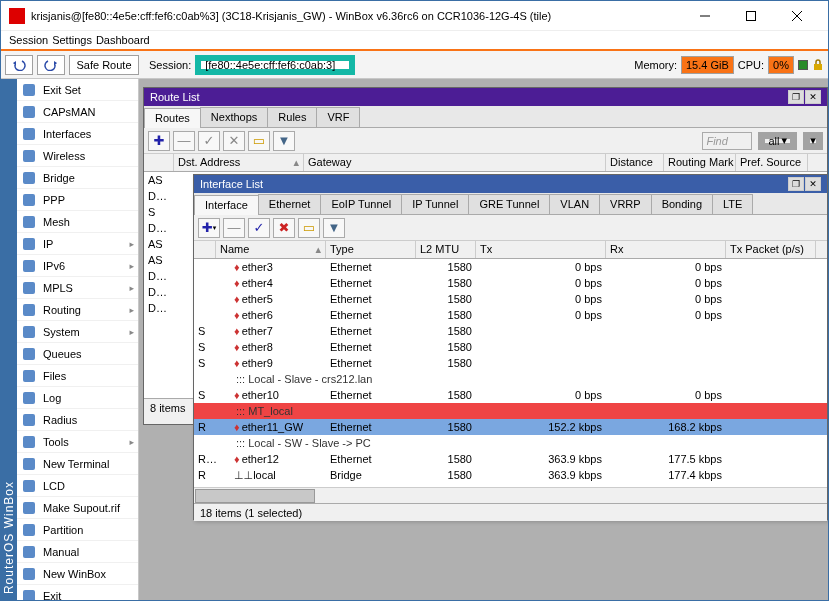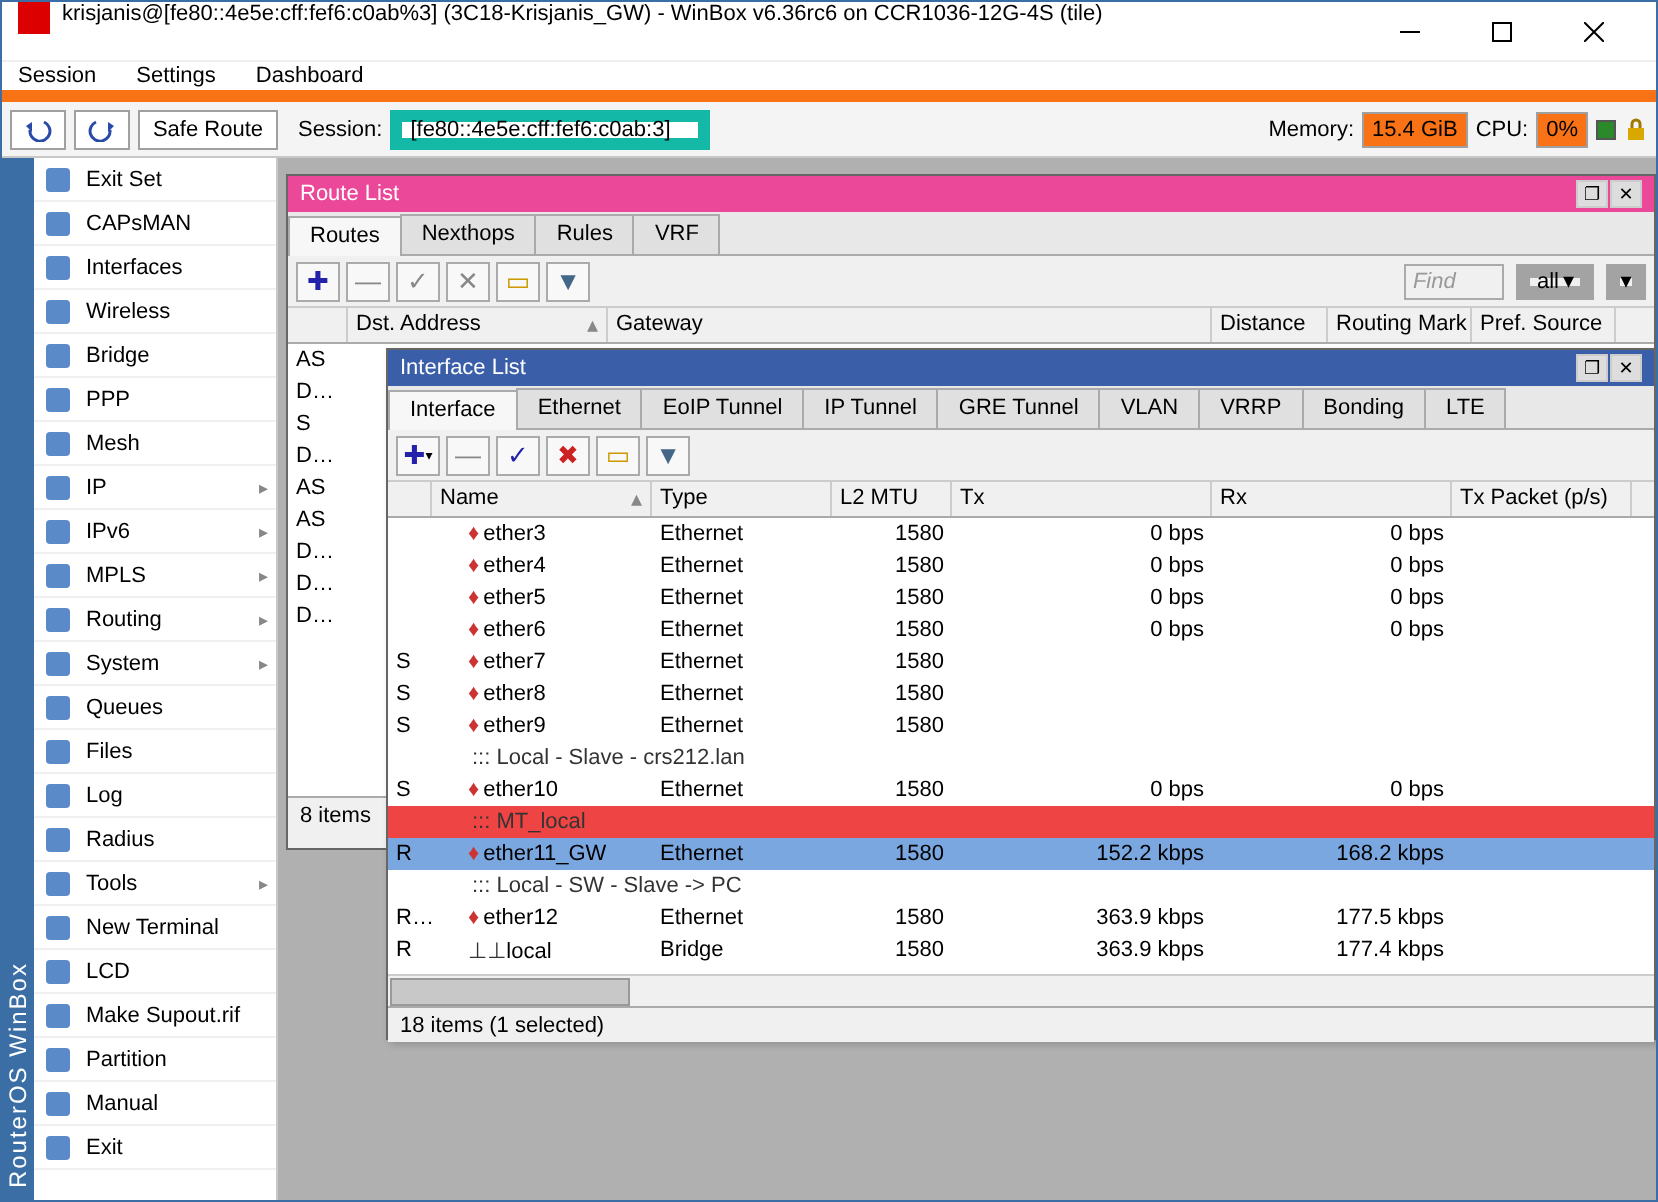--- a/index.html
+++ b/index.html
@@ -1,22 +1,22 @@
 <!DOCTYPE html>
 <html><head>
 <meta charset="utf-8">
 <style>
 *{box-sizing:border-box;margin:0;padding:0;font-family:"Segoe UI",Tahoma,sans-serif;font-size:11px;user-select:none}
 body{background:#fff;width:829px;height:601px;overflow:hidden;border:1px solid #3a6ea5;position:relative}
-.titlebar{height:30px;background:#fff;display:flex;padding:0 8px;border-bottom:1px solid #eee}
+.titlebar{height:30px;background:#fff;display:flex;align-items:center;padding:0 8px;border-bottom:1px solid #eee}
 .titlebar .icon{width:16px;height:16px;background:#d00;margin-right:6px}
 .titlebar .title{flex:1;color:#000}
 .winbtns{display:flex;gap:0}
 .winbtn{width:46px;height:30px;display:flex;align-items:center;justify-content:center;color:#222}
-.menubar{height:20px;display:flex;align-items:center;padding:0 8px;gap:20px;border-bottom:6px solid #f97316}
+.menubar{height:20px;display:flex;align-items:center;padding:0 8px;gap:4px;border-bottom:2px solid #f97316}
 .menubar span{color:#000}
 .toolbar{height:28px;display:flex;align-items:center;padding:2px 4px;background:#f4f4f4;border-bottom:1px solid #c8c8c8;gap:4px}
 .tbtn{border:1px solid #a0a0a0;background:#fff;height:20px;padding:0 6px;display:flex;align-items:center;justify-content:center;min-width:22px}
 .tbtn.safe{min-width:70px}
 .sesslabel{margin-left:6px}
 .sessfield{border:6px solid #14b8a6;background:#fff;height:20px;padding:0 4px;width:160px;display:flex;align-items:center}
 .spacer{flex:1}
 .statright{display:flex;align-items:center;gap:4px}
 .statbox{border:1px solid #a0a0a0;background:#f97316;height:18px;padding:0 4px;display:flex;align-items:center}
 .led{width:10px;height:10px;background:#2a8a2a;border:1px solid #555}
@@ -24,21 +24,21 @@
 .main{display:flex;height:calc(601px - 30px - 20px - 28px - 2px);position:relative}
 .leftstrip{width:16px;background:#3a6ea5;display:flex;align-items:flex-end;justify-content:center}
 .leftstrip .vt{writing-mode:vertical-rl;transform:rotate(180deg);color:#fff;font-size:12px;letter-spacing:1px;margin-bottom:6px}
 .sidebar{width:122px;background:#fff;border-right:1px solid #c8c8c8;overflow:hidden}
 .sbitem{height:22px;display:flex;align-items:center;padding:0 4px;gap:6px;border-bottom:1px solid #f0f0f0}
 .sbitem .sic{width:16px;height:16px;display:flex;align-items:center;justify-content:center}
 .sbitem .arr{margin-left:auto;color:#888;font-size:9px}
 .work{flex:1;background:#b0b0b0;position:relative;overflow:hidden}
 .win-route{position:absolute;left:4px;top:8px;width:685px;height:338px;background:#f0f0f0;border:1px solid #666}
 .win-iface{position:absolute;left:54px;top:95px;width:635px;height:346px;background:#f0f0f0;border:1px solid #666;box-shadow:2px 2px 4px rgba(0,0,0,.2)}
-.wtitle{height:18px;background:#ec4899;color:#fff;display:flex;align-items:center;padding:0 6px}
+.wtitle{height:18px;background:#4c1d95;color:#fff;display:flex;align-items:center;padding:0 6px}
 .wtitle.active{background:#3a5ea8}
 .wtitle .wbtns{margin-left:auto;display:flex;gap:1px}
 .wtitle .wb{width:16px;height:14px;border:1px solid #ccc;background:#ddd;color:#000;display:flex;align-items:center;justify-content:center;font-size:9px}
 .tabs{display:flex;background:#e8e8e8;border-bottom:1px solid #aaa;height:22px}
 .tab{padding:3px 10px;border:1px solid #aaa;border-bottom:none;background:#e0e0e0;margin-right:-1px;margin-top:1px}
 .tab.active{background:#f7f7f7;position:relative;top:1px}
 .wtoolbar{height:26px;display:flex;align-items:center;padding:2px 4px;gap:3px;background:#f0f0f0;border-bottom:1px solid #ccc}
 .ibtn{width:22px;height:20px;border:1px solid #aaa;background:#f8f8f8;display:flex;align-items:center;justify-content:center;font-size:13px}
 .findbox{margin-left:auto;border:1px solid #aaa;width:50px;height:18px;padding:0 3px;color:#999;font-style:italic;display:flex;align-items:center}
 .allsel{border:7px solid #a3a3a3;height:18px;padding:0 3px;display:flex;align-items:center;margin-left:3px}
@@ -305,20 +305,28 @@
           </svg>
         </span>
         <span>Manual</span>
       </div>
       <div class="sbitem">
         <span class="sic">
           <svg width="14" height="14">
             <rect x="1" y="1" width="12" height="12" fill="#5a8ac8" rx="2"></rect>
           </svg>
         </span>
+        <span>New WinBox</span>
+      </div>
+      <div class="sbitem">
+        <span class="sic">
+          <svg width="14" height="14">
+            <rect x="1" y="1" width="12" height="12" fill="#5a8ac8" rx="2"></rect>
+          </svg>
+        </span>
         <span>Exit</span>
       </div>
     </div>
   <div class="work">
 
     <div class="win-route">
       <div class="wtitle">
         <span>Route List</span>
         <div class="wbtns">
           <div class="wb">❐</div>

